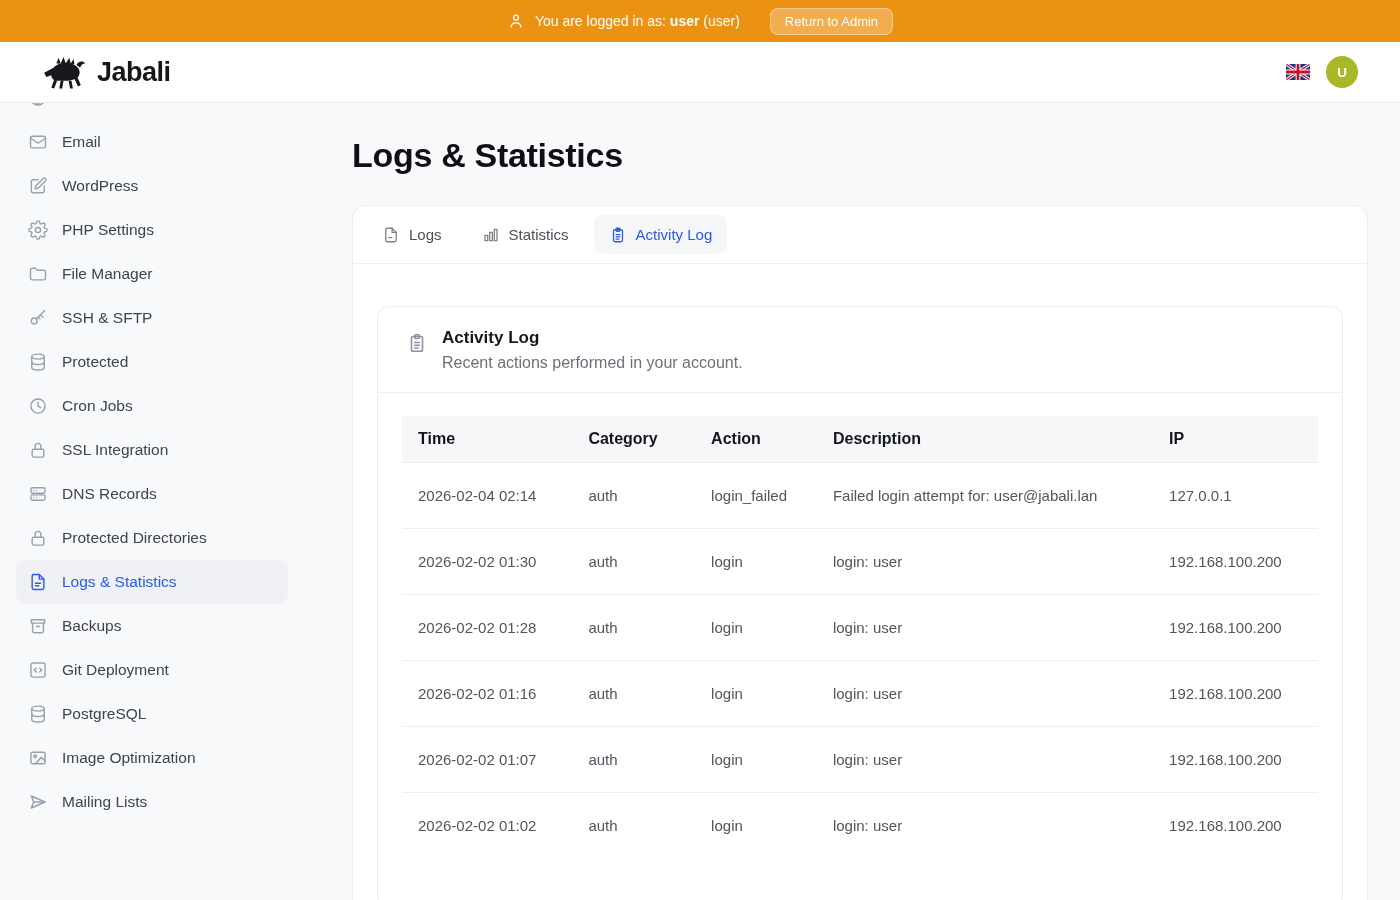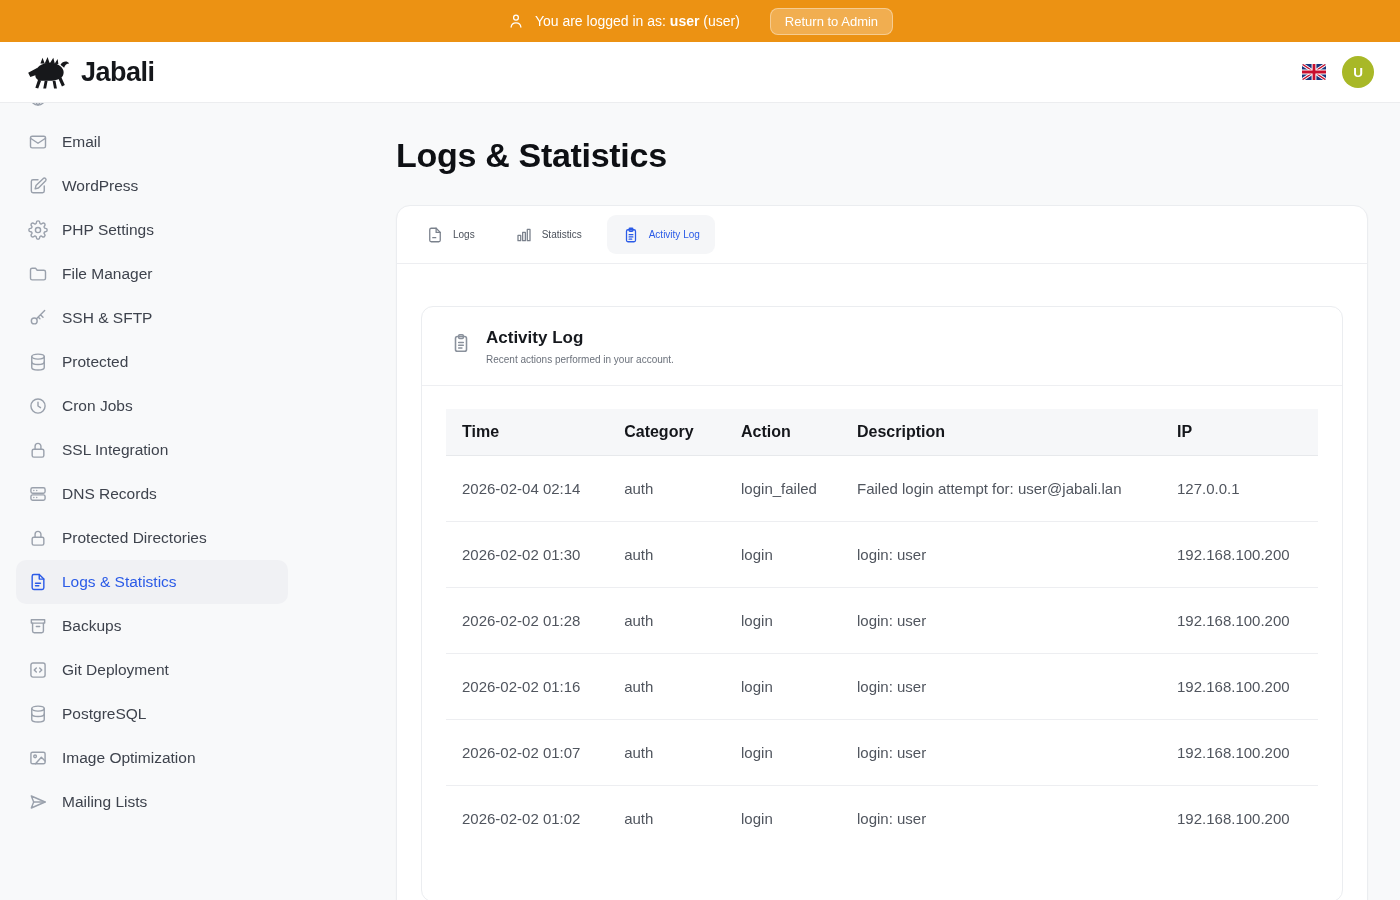--- a/index.html
+++ b/index.html
@@ -24,37 +24,37 @@
     margin-left:20px; background:rgba(255,255,255,.26);
     border:1px solid rgba(255,255,255,.38); color:#fff;
     border-radius:8px; padding:6px 14px; font-size:13px;
     font-family:inherit; cursor:pointer; line-height:1;
   }
 
   
   .app-header {
     height:61px; background:#fff; border-bottom:1px solid #ECEDEF;
     display:flex; align-items:center; justify-content:space-between;
-    padding:0 26px;
+    padding:0 42px;
   }
   .brand { display:flex; align-items:center; gap:9px; }
   .brand .icon { width:46px; height:36px; color:#17181B; }
   .brand-name { font-size:27px; font-weight:800; letter-spacing:-.5px; color:#15171B; }
   .header-right { display:flex; align-items:center; gap:16px; }
   .flag { width:24px; height:16px; border-radius:2px; overflow:hidden; display:block; cursor:pointer; }
   .flag svg { display:block; width:100%; height:100%; }
   .avatar {
     width:32px; height:32px; border-radius:50%;
     background:var(--avatar-green,#A8B827); color:#fff;
     font-weight:700; font-size:13.5px;
     display:flex; align-items:center; justify-content:center; cursor:pointer;
   }
 
   
-  .layout { display:flex; height:797px; overflow:hidden;gap:44px; }
+  .layout { display:flex; height:797px; overflow:hidden; }
   .sidebar { width:304px; flex:none; overflow:hidden; }
   .side-list { margin-top:-27px; }
   .side-item {
     height:44px; margin:0 16px; padding:0 12px; border-radius:10px;
     display:flex; align-items:center; gap:14px;
     font-size:15.5px; color:#3E434D; cursor:pointer;
   }
   .side-item .icon { color:#9AA1AC; }
   .side-item.active { background:#F0F1F4; color:var(--blue,#2B5BE7); }
   .side-item.active .icon { color:var(--blue,#2B5BE7); }
@@ -63,37 +63,37 @@
   .page-title { font-size:34px; font-weight:800; color:#0E1014; letter-spacing:-.3px; margin:33px 0 0; }
 
   
   .panel {
     margin-top:30px; background:#fff; border:1px solid #EBEDF0;
     border-radius:14px; box-shadow:0 1px 2px rgba(16,24,40,.04);
   }
   .tabs-row { display:flex; gap:10px; padding:9px 14px; border-bottom:1px solid #EDEEF1; }
   .tab {
     display:flex; align-items:center; gap:9px; padding:0 15px; height:39px;
-    border-radius:9px; font-size:10px; color:#4A505A;
+    border-radius:9px; font-size:15px; color:#4A505A;
     background:transparent; border:none; font-family:inherit; cursor:pointer;
   }
   .tab .icon { width:18px; height:18px; color:#7A818C; }
   .tab.active { background:#F5F6F8; color:var(--blue,#2B5BE7); }
   .tab.active .icon { color:var(--blue,#2B5BE7); }
   .panel-body { padding:42px 24px 18px; }
 
   
   .card { border:1px solid #EBEDF0; border-radius:12px; background:#fff; }
   .card-head {
     display:flex; align-items:flex-start; gap:14px;
     padding:21px 28px 20px; border-bottom:1px solid #EEEFF2;
   }
   .card-head .icon { width:22px; height:22px; color:#8A919C; margin-top:4px; }
   .card-title { font-size:17px; font-weight:700; color:#15181D; }
-  .card-sub { font-size:10px; color:#6B717B; margin-top:6px; }
+  .card-sub { font-size:16px; color:#6B717B; margin-top:6px; }
 
   .table-wrap { padding:23px 24px 50px; }
   table { width:100%; border-collapse:collapse; table-layout:fixed; }
   thead th {
     background:#F6F7F9; text-align:left; font-size:16px; font-weight:700;
     color:#14161B; padding:14px 16px; border-bottom:1px solid #E7E9EC;
   }
   tbody td {
     font-size:15px; color:#50555E; padding:24px 16px;
     border-top:1px solid #EDEEF1; overflow:hidden; white-space:nowrap;

